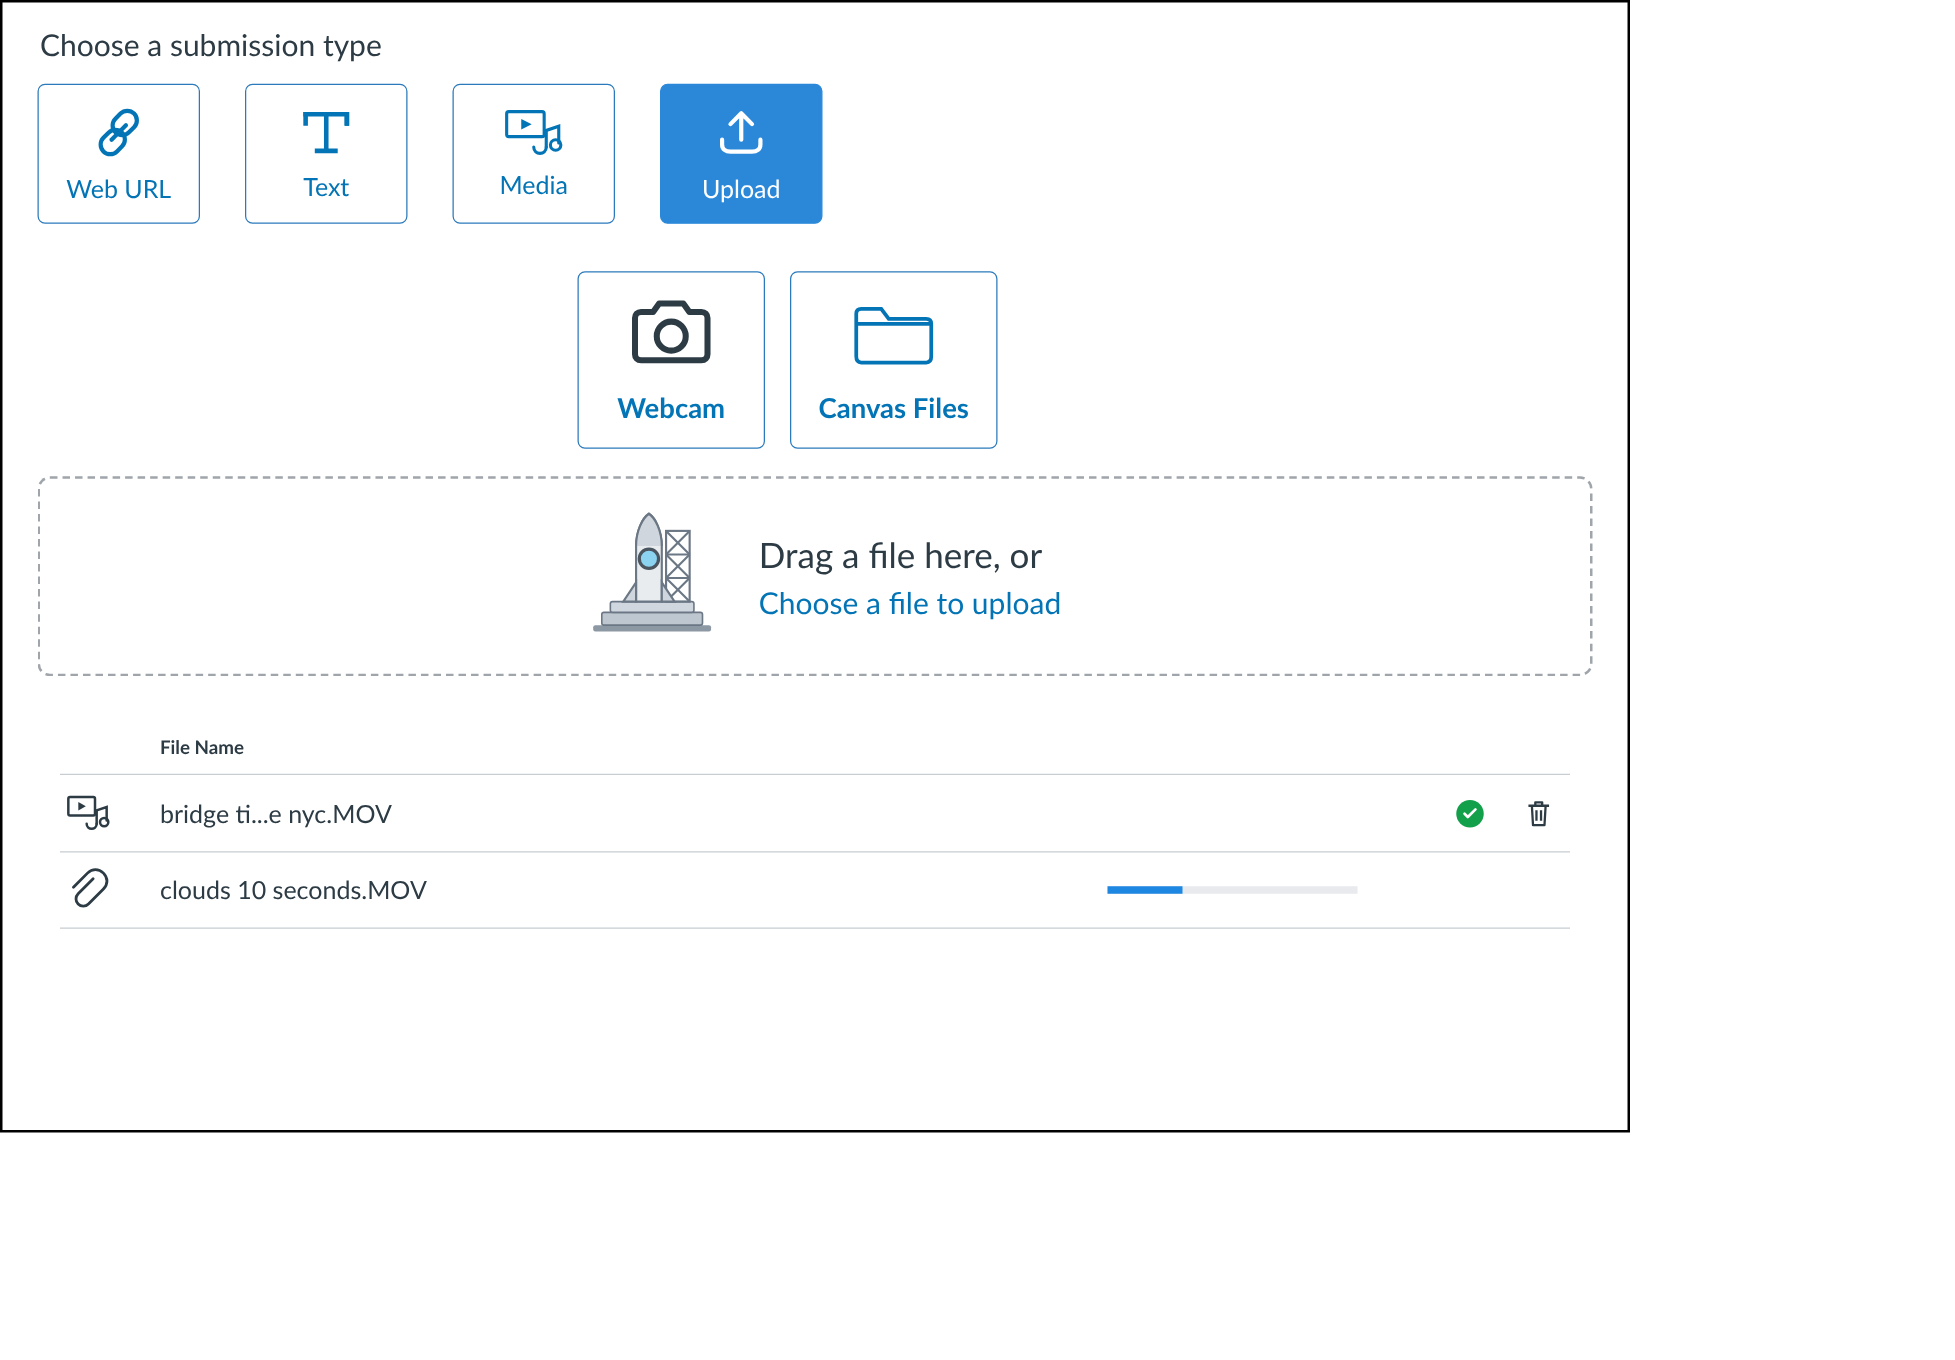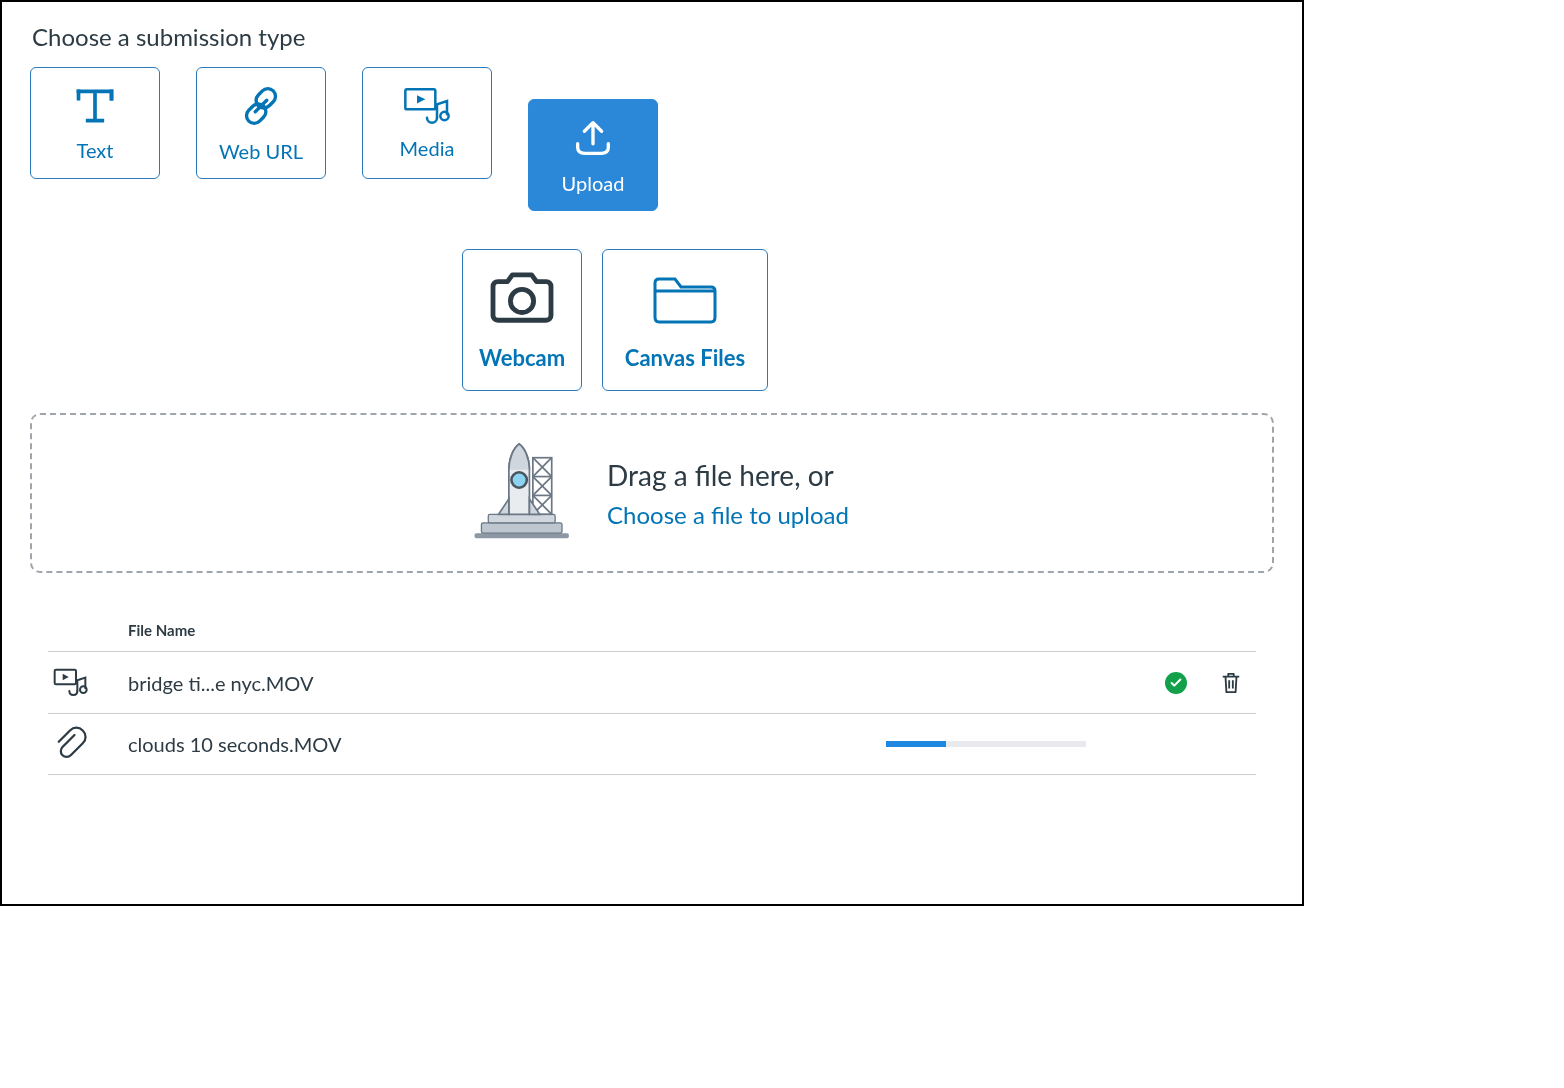--- a/index.html
+++ b/index.html
@@ -38,21 +38,20 @@
     justify-content: center;
     gap: 10px;
     color: #0374B5;
     background: #fff;
     cursor: pointer;
   }
   .type-card.active {
     background: #2B88D9;
     border-color: #2B88D9;
     color: #fff;
-    margin-top: 32px;
   }
   .type-card .label {
     font-size: 20px;
   }
   .type-card svg { display:block; }
   .secondary-row {
     display: flex;
     gap: 20px;
     margin-top: 38px;
     margin-left: 432px;
@@ -66,21 +65,21 @@
     align-items: center;
     justify-content: center;
     gap: 12px;
     color: #0374B5;
     background: #fff;
     cursor: pointer;
     padding: 0 18px;
     font-weight: 700;
     font-size: 22px;
   }
-  .sec-card.webcam { width: 120px; }
+  .sec-card.webcam { width: 150px; }
   .sec-card.files  { width: 166px; justify-content: center; }
 
   .dropzone {
     margin-top: 22px;
     border: 2px dashed #9FA5AA;
     border-radius: 10px;
     height: 160px;
     display: flex;
     align-items: center;
     justify-content: center;
@@ -142,37 +141,37 @@
 <body>
 
 <div class="window">
 
   <div class="section-title">Choose a submission type</div>
 
   <div class="type-row">
 
     <div class="type-card">
       <span>
-        <svg width="44" height="44" viewBox="0 0 48 48" fill="none">
-          <path d="M6 8h36v8M24 8v32M16 40h16" stroke="#0374B5" stroke-width="4" stroke-linecap="square"></path>
-          <path d="M6 8v8M42 8v8" stroke="#0374B5" stroke-width="4" stroke-linecap="square"></path>
-        </svg>
-      </span>
-      <span class="label">Text</span>
-    </div>
-
-    <div class="type-card">
-      <span>
         <svg width="46" height="46" viewBox="0 0 48 48" fill="none">
           <rect x="21" y="5" width="16" height="22" rx="8" transform="rotate(45 29 16)" stroke="#0374B5" stroke-width="3.5"></rect>
           <rect x="11" y="21" width="16" height="22" rx="8" transform="rotate(45 19 32)" stroke="#0374B5" stroke-width="3.5"></rect>
           <line x1="18" y1="30" x2="30" y2="18" stroke="#0374B5" stroke-width="3.5" stroke-linecap="round"></line>
         </svg>
       </span>
       <span class="label">Web URL</span>
+    </div>
+
+    <div class="type-card">
+      <span>
+        <svg width="44" height="44" viewBox="0 0 48 48" fill="none">
+          <path d="M6 8h36v8M24 8v32M16 40h16" stroke="#0374B5" stroke-width="4" stroke-linecap="square"></path>
+          <path d="M6 8v8M42 8v8" stroke="#0374B5" stroke-width="4" stroke-linecap="square"></path>
+        </svg>
+      </span>
+      <span class="label">Text</span>
     </div>
 
     <div class="type-card">
       <span>
         <svg width="50" height="40" viewBox="0 0 60 48" fill="none">
           <rect x="4" y="4" width="36" height="24" rx="2" stroke="#0374B5" stroke-width="3"></rect>
           <path d="M18 11l10 5-10 5z" fill="#0374B5"></path>
           <path d="M42 38c0 4-3 6-6 6s-6-2-6-6" stroke="#0374B5" stroke-width="3" fill="none" stroke-linecap="round"></path>
           <path d="M42 38V22l12-4v16" stroke="#0374B5" stroke-width="3" fill="none" stroke-linecap="round"></path>
           <circle cx="51" cy="36" r="5" stroke="#0374B5" stroke-width="3" fill="none"></circle>

